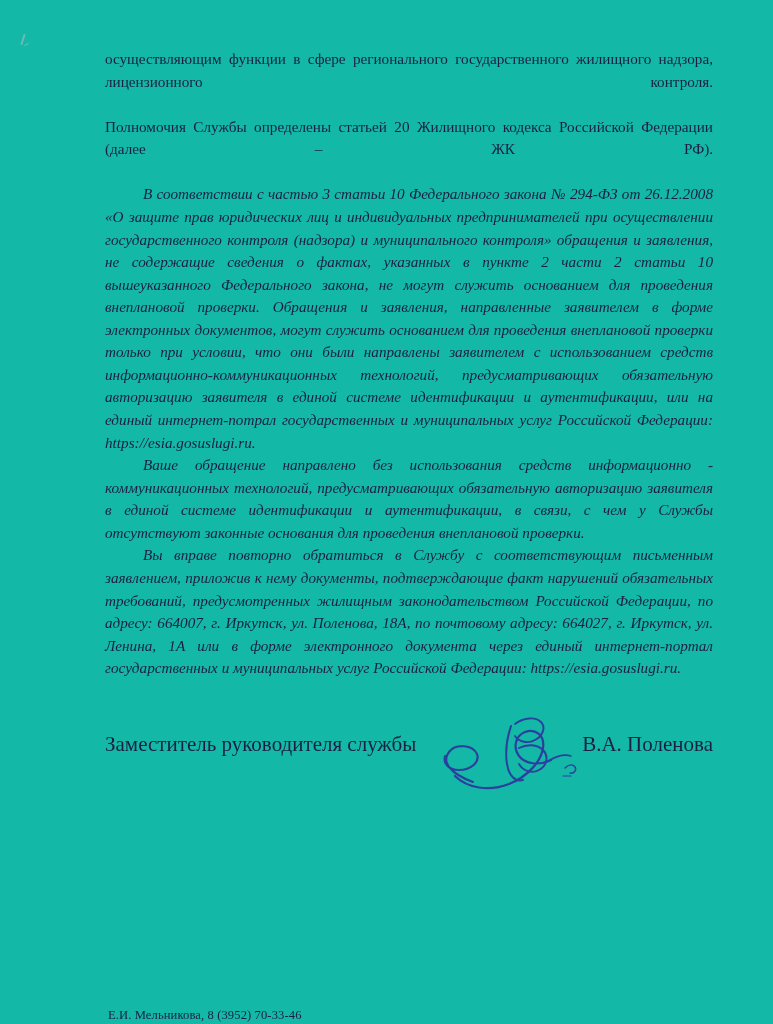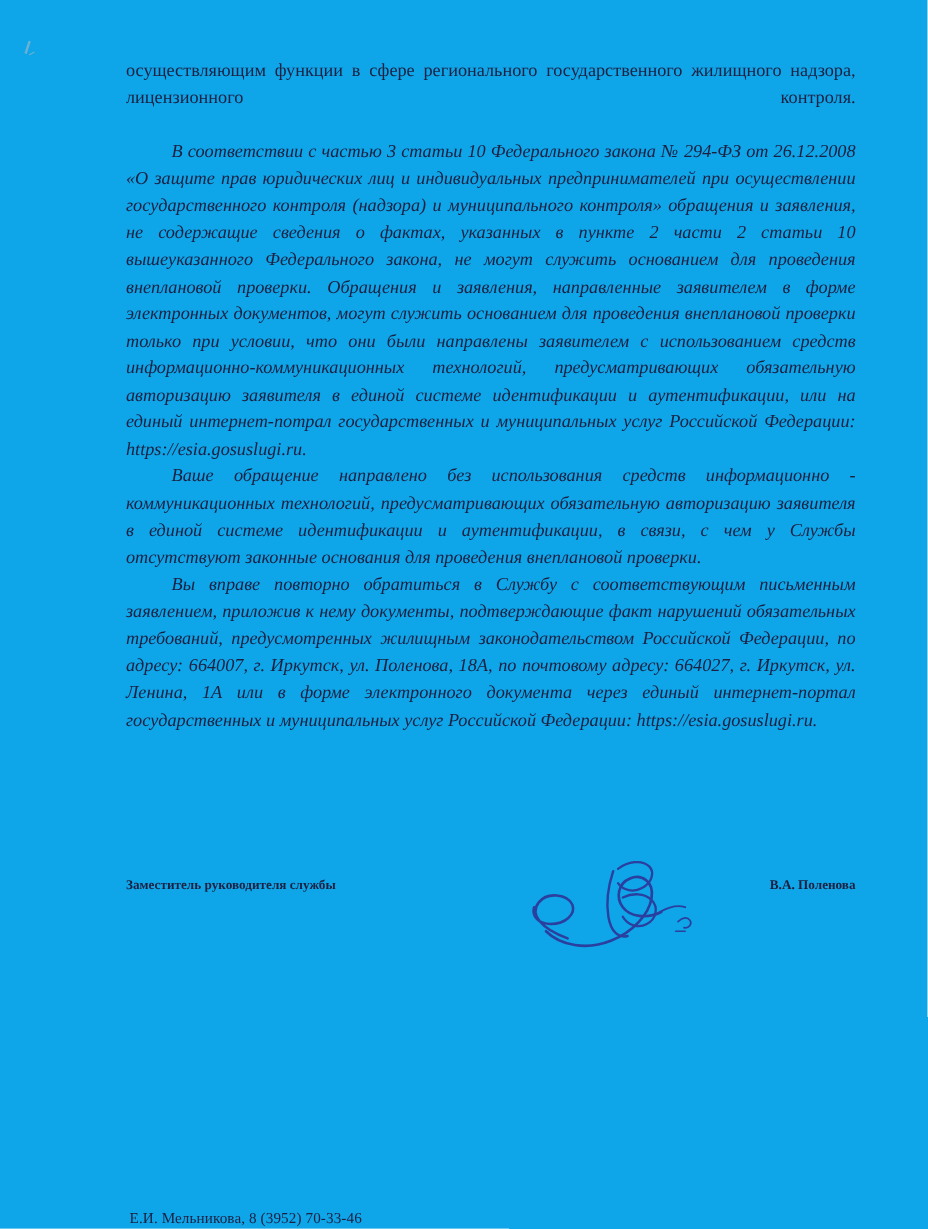--- a/index.html
+++ b/index.html
@@ -12,21 +12,21 @@
     height: 1024px;
     position: relative;
     font-family: "Liberation Serif", serif;
     color: #1c1c30;
     overflow: hidden;
   }
 
   .page {
     position: absolute;
     inset: 0;
-    background: #0ea5e9;
+    background: #14b8a6;
   }
 
   
   .scan-mark {
     position: absolute;
     background: #b9b9c2;
     opacity: .55;
   }
   .scan-mark.m1 { left: 22px; top: 34px; width: 2px; height: 11px; transform: rotate(18deg); }
   .scan-mark.m2 { left: 24px; top: 44px; width: 5px; height: 1px; transform: rotate(-30deg); }
@@ -55,23 +55,22 @@
     display: inline-block;
     width: 100%;
   }
 
   .signature-row {
     position: absolute;
     left: 105px;
     top: 726px;
     width: 608px;
     height: 90px;
-    font-size: 11px;
+    font-size: 21px;
     color: #1b2040;
-    font-weight: bold;
   }
   .sig-left {
     position: absolute;
     left: 0;
     top: 6px;
     white-space: nowrap;
   }
   .sig-right {
     position: absolute;
     right: 0;
@@ -98,20 +97,21 @@
 </head>
 <body>
 
 <div class="page">
 
   <div class="scan-mark m1"></div>
   <div class="scan-mark m2"></div>
 
   <div class="body-text">
     <p class="fill-last">осуществляющим функции в сфере регионального государственного жилищного надзора, лицензионного контроля.</p>
+    <p class="fill-last">Полномочия Службы определены статьей 20 Жилищного кодекса Российской Федерации (далее – ЖК РФ).</p>
     <p class="indent">В соответствии с частью 3 статьи 10 Федерального закона № 294-ФЗ от 26.12.2008 «О защите прав юридических лиц и индивидуальных предпринимателей при осуществлении государственного контроля (надзора) и муниципального контроля» обращения и заявления, не содержащие сведения о фактах, указанных в пункте 2 части 2 статьи 10 вышеуказанного Федерального закона, не могут служить основанием для проведения внеплановой проверки. Обращения и заявления, направленные заявителем в форме электронных документов, могут служить основанием для проведения внеплановой проверки только при условии, что они были направлены заявителем с использованием средств информационно-коммуникационных технологий, предусматривающих обязательную авторизацию заявителя в единой системе идентификации и аутентификации, или на единый интернет-потрал государственных и муниципальных услуг Российской Федерации: https://esia.gosuslugi.ru.</p>
     <p class="indent">Ваше обращение направлено без использования средств информационно - коммуникационных технологий, предусматривающих обязательную авторизацию заявителя в единой системе идентификации и аутентификации, в связи, с чем у Службы отсутствуют законные основания для проведения внеплановой проверки.</p>
     <p class="indent">Вы вправе повторно обратиться в Службу с соответствующим письменным заявлением, приложив к нему документы, подтверждающие факт нарушений обязательных требований, предусмотренных жилищным законодательством Российской Федерации, по адресу: 664007, г. Иркутск, ул. Поленова, 18А, по почтовому адресу: 664027, г. Иркутск, ул. Ленина, 1А или в форме электронного документа через единый интернет-портал государственных и муниципальных услуг Российской Федерации: https://esia.gosuslugi.ru.</p>
   </div>
 
   <div class="signature-row">
     <div class="sig-left">Заместитель руководителя службы</div>
 
     <div class="sig-graphic">
       <svg viewBox="0 0 190 105" width="190" height="105" aria-hidden="true">

